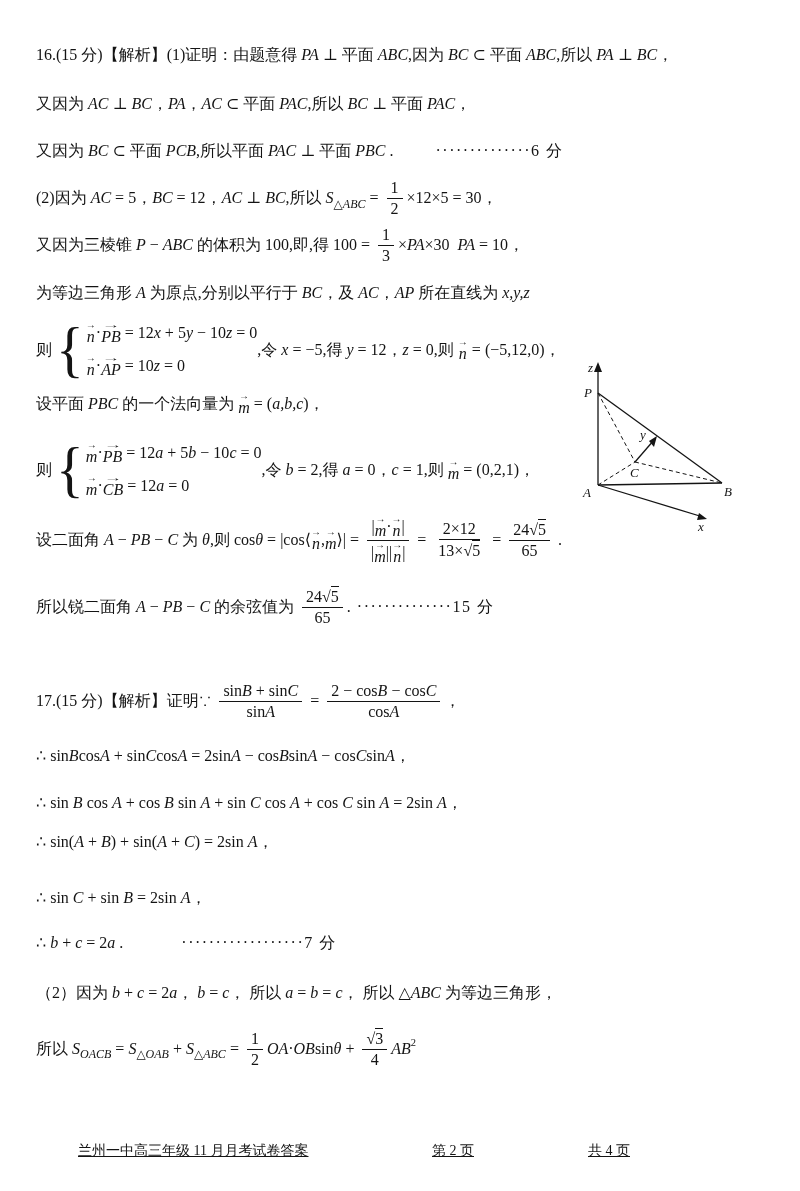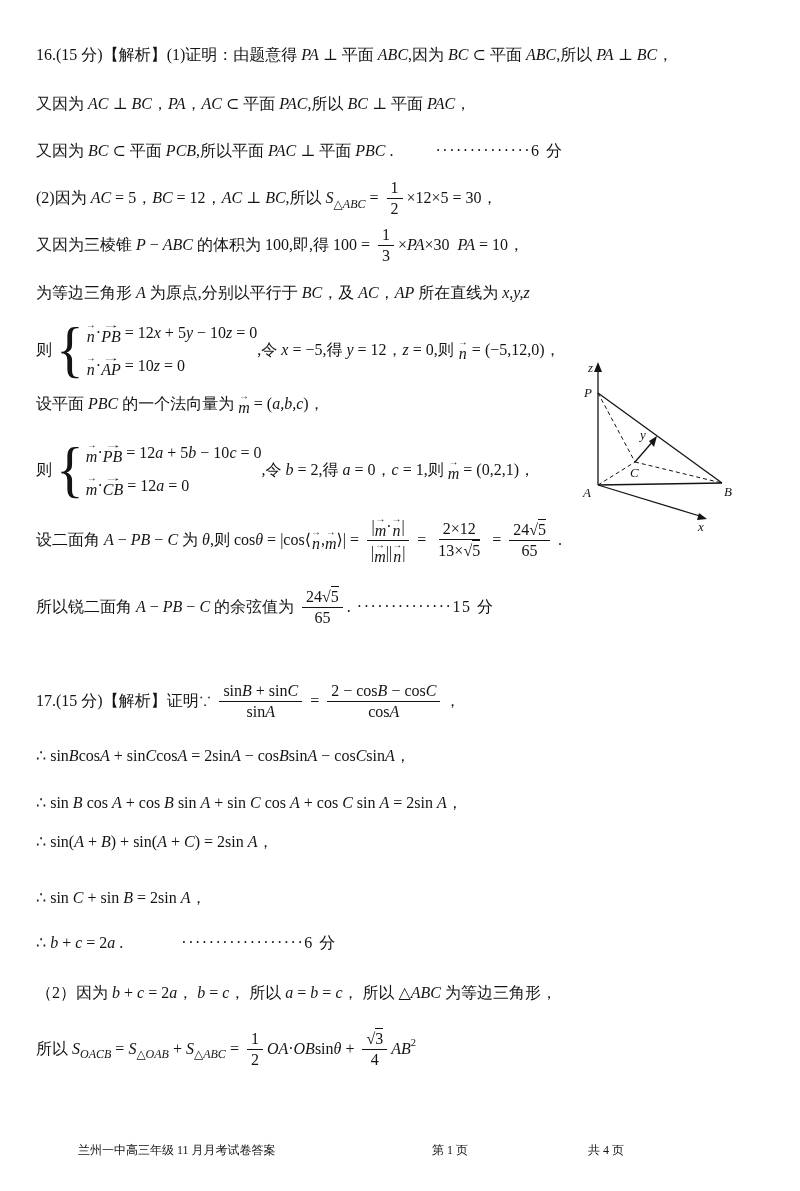--- a/index.html
+++ b/index.html
@@ -21,21 +21,21 @@
           padding:0 4px; line-height:1.25; white-space:pre; }
   .frac .num { border-bottom:1px solid #141414; }
   .vec { display:inline-flex; flex-direction:column; align-items:center; line-height:1; }
   .vec .arr { font-size:10px; height:8px; line-height:8px; font-style:normal; }
   .vec .vl  { font-style:italic; line-height:1.05; }
   .sys { display:inline-flex; align-items:center; }
   .sys .brace { font-size:58px; font-weight:300; line-height:1;
                 transform:scaleY(1.05); margin-right:2px; font-style:normal; }
   .sys .rows { display:inline-flex; flex-direction:column; gap:8px; }
   .sys .row { display:flex; align-items:center; white-space:pre; }
-  .footer-item { position:absolute; font-size:12px; }
+  .footer-item { position:absolute; font-size:14px;text-decoration:underline; }
   svg text { font-family:"Liberation Serif","DejaVu Serif",serif;
              font-style:italic; font-size:13px; fill:#141414; }
 </style>
 </head>
 <body>
 
 <div class="line" style="top:45px"><span class="cn">16.(15 分)【解析】(1)证明：由题意得 </span><span class="m">PA</span><span class="f"> ⊥ </span><span class="cn">平面 </span><span class="m">ABC</span><span class="cn">,因为 </span><span class="m">BC</span><span class="f"> ⊂ </span><span class="cn">平面 </span><span class="m">ABC</span><span class="cn">,所以 </span><span class="m">PA</span><span class="f"> ⊥ </span><span class="m">BC</span><span class="cn">，</span></div>
 <div class="line" style="top:94px"><span class="cn">又因为 </span><span class="m">AC</span><span class="f"> ⊥ </span><span class="m">BC</span><span class="cn">，</span><span class="m">PA</span><span class="cn">，</span><span class="m">AC</span><span class="f"> ⊂ </span><span class="cn">平面 </span><span class="m">PAC</span><span class="cn">,所以 </span><span class="m">BC</span><span class="f"> ⊥ </span><span class="cn">平面 </span><span class="m">PAC</span><span class="cn">，</span></div>
 <div class="line" style="top:141px"><span class="cn">又因为 </span><span class="m">BC</span><span class="f"> ⊂ </span><span class="cn">平面 </span><span class="m">PCB</span><span class="cn">,所以平面 </span><span class="m">PAC</span><span class="f"> ⊥ </span><span class="cn">平面 </span><span class="m">PBC</span><span class="f"> .</span><span class="dots" style="margin-left: 42px;">··············6 分</span></div>
 <div class="line" style="top:178px"><span class="cn">(2)因为 </span><span class="m">AC</span><span class="f"> = 5</span><span class="cn">，</span><span class="m">BC</span><span class="f"> = 12</span><span class="cn">，</span><span class="m">AC</span><span class="f"> ⊥ </span><span class="m">BC</span><span class="cn">,所以 </span><span class="m">S</span><span class="sub">△ABC</span><span class="f"> = </span><span class="frac"><span class="num"><span class="f">1</span></span><span class="den"><span class="f">2</span></span></span><span class="f">×12×5 = 30</span><span class="cn">，</span></div>
@@ -45,21 +45,21 @@
 <div class="line" style="top:392px"><span class="cn">设平面 </span><span class="m">PBC</span><span class="cn"> 的一个法向量为 </span><span class="vec"><span class="arr">→</span><span class="vl">m</span></span><span class="f"> = (</span><span class="m">a,b,c</span><span class="f">)</span><span class="cn">，</span></div>
 <div class="line" style="top:441px"><span class="cn">则 </span><span class="sys"><span class="brace">{</span><span class="rows"><span class="row"><span class="vec"><span class="arr">→</span><span class="vl">m</span></span><span class="f">·</span><span class="vec"><span class="arr" style="transform: scaleX(1.8);">→</span><span class="vl">PB</span></span><span class="f"> = 12</span><span class="m">a</span><span class="f"> + 5</span><span class="m">b</span><span class="f"> − 10</span><span class="m">c</span><span class="f"> = 0</span></span><span class="row"><span class="vec"><span class="arr">→</span><span class="vl">m</span></span><span class="f">·</span><span class="vec"><span class="arr" style="transform: scaleX(1.8);">→</span><span class="vl">CB</span></span><span class="f"> = 12</span><span class="m">a</span><span class="f"> = 0</span></span></span></span><span class="cn">,令 </span><span class="m">b</span><span class="f"> = 2</span><span class="cn">,得 </span><span class="m">a</span><span class="f"> = 0</span><span class="cn">，</span><span class="m">c</span><span class="f"> = 1</span><span class="cn">,则 </span><span class="vec"><span class="arr">→</span><span class="vl">m</span></span><span class="f"> = (0,2,1)</span><span class="cn">，</span></div>
 <div class="line" style="top:515px"><span class="cn">设二面角 </span><span class="m">A</span><span class="f"> − </span><span class="m">PB</span><span class="f"> − </span><span class="m">C</span><span class="cn"> 为 </span><span class="m">θ</span><span class="cn">,则 </span><span class="f">cos</span><span class="m">θ</span><span class="f"> = </span><span class="f">|cos⟨</span><span class="vec"><span class="arr">→</span><span class="vl">n</span></span><span class="f">,</span><span class="vec"><span class="arr">→</span><span class="vl">m</span></span><span class="f">⟩| = </span><span class="frac"><span class="num"><span class="f">|</span><span class="vec"><span class="arr">→</span><span class="vl">m</span></span><span class="f">·</span><span class="vec"><span class="arr">→</span><span class="vl">n</span></span><span class="f">|</span></span><span class="den"><span class="f">|</span><span class="vec"><span class="arr">→</span><span class="vl">m</span></span><span class="f">||</span><span class="vec"><span class="arr">→</span><span class="vl">n</span></span><span class="f">|</span></span></span><span class="f"> = </span><span class="frac"><span class="num"><span class="f">2×12</span></span><span class="den"><span class="f">13×√</span><span class="rad">5</span></span></span><span class="f"> = </span><span class="frac"><span class="num"><span class="f">24√</span><span class="rad">5</span></span><span class="den"><span class="f">65</span></span></span><span class="f"> .</span></div>
 <div class="line" style="top:586px"><span class="cn">所以锐二面角 </span><span class="m">A</span><span class="f"> − </span><span class="m">PB</span><span class="f"> − </span><span class="m">C</span><span class="cn"> 的余弦值为 </span><span class="frac"><span class="num"><span class="f">24√</span><span class="rad">5</span></span><span class="den"><span class="f">65</span></span></span><span class="f">.</span><span class="dots" style="margin-left: 6px;">··············15 分</span></div>
 
 <div class="line" style="top:681px"><span class="cn">17.(15 分)【解析】证明∵ </span><span class="frac"><span class="num"><span class="f">sin</span><span class="m">B</span><span class="f"> + sin</span><span class="m">C</span></span><span class="den"><span class="f">sin</span><span class="m">A</span></span></span><span class="f"> = </span><span class="frac"><span class="num"><span class="f">2 − cos</span><span class="m">B</span><span class="f"> − cos</span><span class="m">C</span></span><span class="den"><span class="f">cos</span><span class="m">A</span></span></span><span class="cn">，</span></div>
 <div class="line" style="top:746px"><span class="f">∴ sin</span><span class="m">B</span><span class="f">cos</span><span class="m">A</span><span class="f"> + sin</span><span class="m">C</span><span class="f">cos</span><span class="m">A</span><span class="f"> = 2sin</span><span class="m">A</span><span class="f"> − cos</span><span class="m">B</span><span class="f">sin</span><span class="m">A</span><span class="f"> − cos</span><span class="m">C</span><span class="f">sin</span><span class="m">A</span><span class="cn">，</span></div>
 <div class="line" style="top:793px"><span class="f">∴ sin </span><span class="m">B</span><span class="f"> cos </span><span class="m">A</span><span class="f"> + cos </span><span class="m">B</span><span class="f"> sin </span><span class="m">A</span><span class="f"> + sin </span><span class="m">C</span><span class="f"> cos </span><span class="m">A</span><span class="f"> + cos </span><span class="m">C</span><span class="f"> sin </span><span class="m">A</span><span class="f"> = 2sin </span><span class="m">A</span><span class="cn">，</span></div>
 <div class="line" style="top:832px"><span class="f">∴ sin(</span><span class="m">A</span><span class="f"> + </span><span class="m">B</span><span class="f">) + sin(</span><span class="m">A</span><span class="f"> + </span><span class="m">C</span><span class="f">) = 2sin </span><span class="m">A</span><span class="cn">，</span></div>
 <div class="line" style="top:888px"><span class="f">∴ sin </span><span class="m">C</span><span class="f"> + sin </span><span class="m">B</span><span class="f"> = 2sin </span><span class="m">A</span><span class="cn">，</span></div>
-<div class="line" style="top:933px"><span class="f">∴ </span><span class="m">b</span><span class="f"> + </span><span class="m">c</span><span class="f"> = 2</span><span class="m">a</span><span class="f"> .</span><span class="dots" style="margin-left: 58px;">··················6 分</span></div>
+<div class="line" style="top:933px"><span class="f">∴ </span><span class="m">b</span><span class="f"> + </span><span class="m">c</span><span class="f"> = 2</span><span class="m">a</span><span class="f"> .</span><span class="dots" style="margin-left: 58px;">··················7 分</span></div>
 <div class="line" style="top:983px"><span class="cn">（2）因为 </span><span class="m">b</span><span class="f"> + </span><span class="m">c</span><span class="f"> = 2</span><span class="m">a</span><span class="cn">， </span><span class="m">b</span><span class="f"> = </span><span class="m">c</span><span class="cn">， 所以 </span><span class="m">a</span><span class="f"> = </span><span class="m">b</span><span class="f"> = </span><span class="m">c</span><span class="cn">， 所以 </span><span class="f">△</span><span class="m">ABC</span><span class="cn"> 为等边三角形，</span></div>
 <div class="line" style="top:1028px"><span class="cn">所以 </span><span class="m">S</span><span class="sub">OACB</span><span class="f"> = </span><span class="m">S</span><span class="sub">△OAB</span><span class="f"> + </span><span class="m">S</span><span class="sub">△ABC</span><span class="f"> = </span><span class="frac"><span class="num"><span class="f">1</span></span><span class="den"><span class="f">2</span></span></span><span class="m">OA</span><span class="f">·</span><span class="m">OB</span><span class="f">sin</span><span class="m">θ</span><span class="f"> + </span><span class="frac"><span class="num"><span class="f">√</span><span class="rad">3</span></span><span class="den"><span class="f">4</span></span></span><span class="m">AB</span><span class="sup">2</span></div>
 
 <svg style="position:absolute; left:578px; top:356px" width="165" height="180" viewBox="0 0 165 180">
 
   <line x1="20" y1="129" x2="20" y2="12" stroke="#141414" stroke-width="1.3"></line>
   <polygon points="20,6 16,16 24,16" fill="#141414"></polygon>
 
   <line x1="20" y1="37" x2="144" y2="127" stroke="#141414" stroke-width="1.3"></line>
   <line x1="20" y1="129" x2="144" y2="127" stroke="#141414" stroke-width="1.3"></line>
@@ -78,15 +78,15 @@
   <text x="6" y="41">P</text>
   <text x="62" y="83">y</text>
   <text x="52" y="121">C</text>
   <text x="5" y="141">A</text>
   <text x="146" y="140">B</text>
   <text x="120" y="175">x</text>
 </svg>
 
 <div>
   <span class="footer-item" style="left:78px;  top:1142px">兰州一中高三年级 11 月月考试卷答案</span>
-  <span class="footer-item" style="left:432px; top:1142px">第 1 页</span>
+  <span class="footer-item" style="left:432px; top:1142px">第 2 页</span>
   <span class="footer-item" style="left:588px; top:1142px">共 4 页</span>
 </div>
 
 </body></html>

